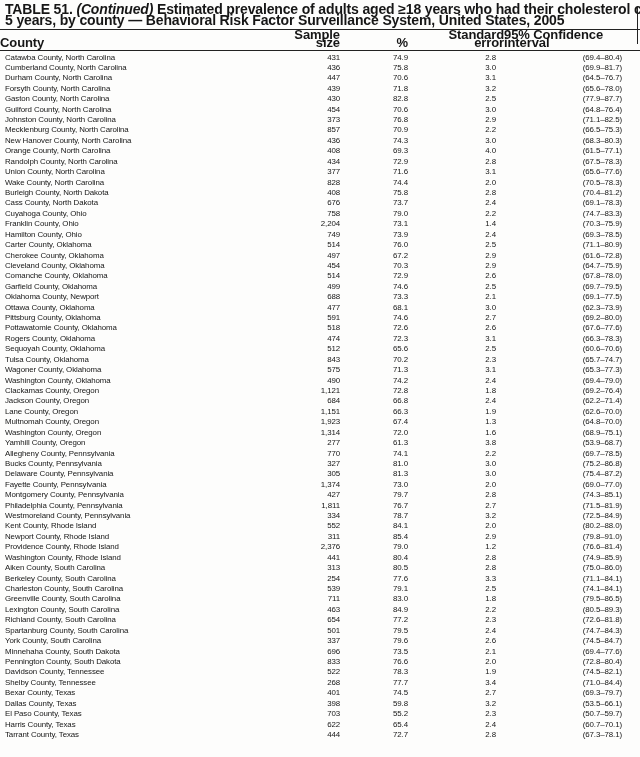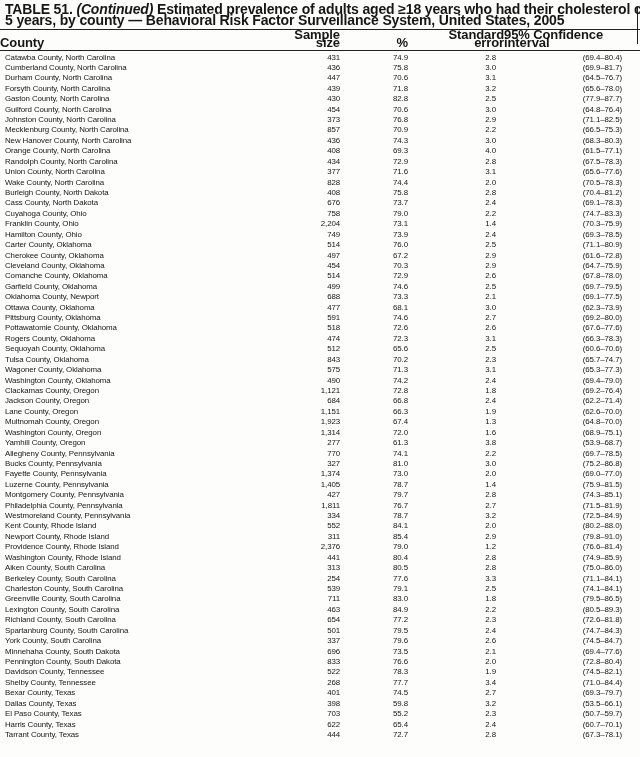--- a/index.html
+++ b/index.html
@@ -384,34 +384,34 @@
           <td class="d-ci">(69.7–78.5)</td>
         </tr>
         <tr>
           <td class="d-county">Bucks County, Pennsylvania</td>
           <td class="d-sample">327</td>
           <td class="d-percent">81.0</td>
           <td class="d-error">3.0</td>
           <td class="d-ci">(75.2–86.8)</td>
         </tr>
         <tr>
+          <td class="d-county">Delaware County, Pennsylvania</td>
+          <td class="d-sample">305</td>
+          <td class="d-percent">81.3</td>
+          <td class="d-error">3.0</td>
+          <td class="d-ci">(75.4–87.2)</td>
+        </tr>
+        <tr>
           <td class="d-county">Fayette County, Pennsylvania</td>
           <td class="d-sample">1,374</td>
           <td class="d-percent">73.0</td>
           <td class="d-error">2.0</td>
           <td class="d-ci">(69.0–77.0)</td>
         </tr>
         <tr>
-          <td class="d-county">Luzerne County, Pennsylvania</td>
-          <td class="d-sample">1,405</td>
-          <td class="d-percent">78.7</td>
-          <td class="d-error">1.4</td>
-          <td class="d-ci">(75.9–81.5)</td>
-        </tr>
-        <tr>
           <td class="d-county">Montgomery County, Pennsylvania</td>
           <td class="d-sample">427</td>
           <td class="d-percent">79.7</td>
           <td class="d-error">2.8</td>
           <td class="d-ci">(74.3–85.1)</td>
         </tr>
         <tr>
           <td class="d-county">Philadelphia County, Pennsylvania</td>
           <td class="d-sample">1,811</td>
           <td class="d-percent">76.7</td>

